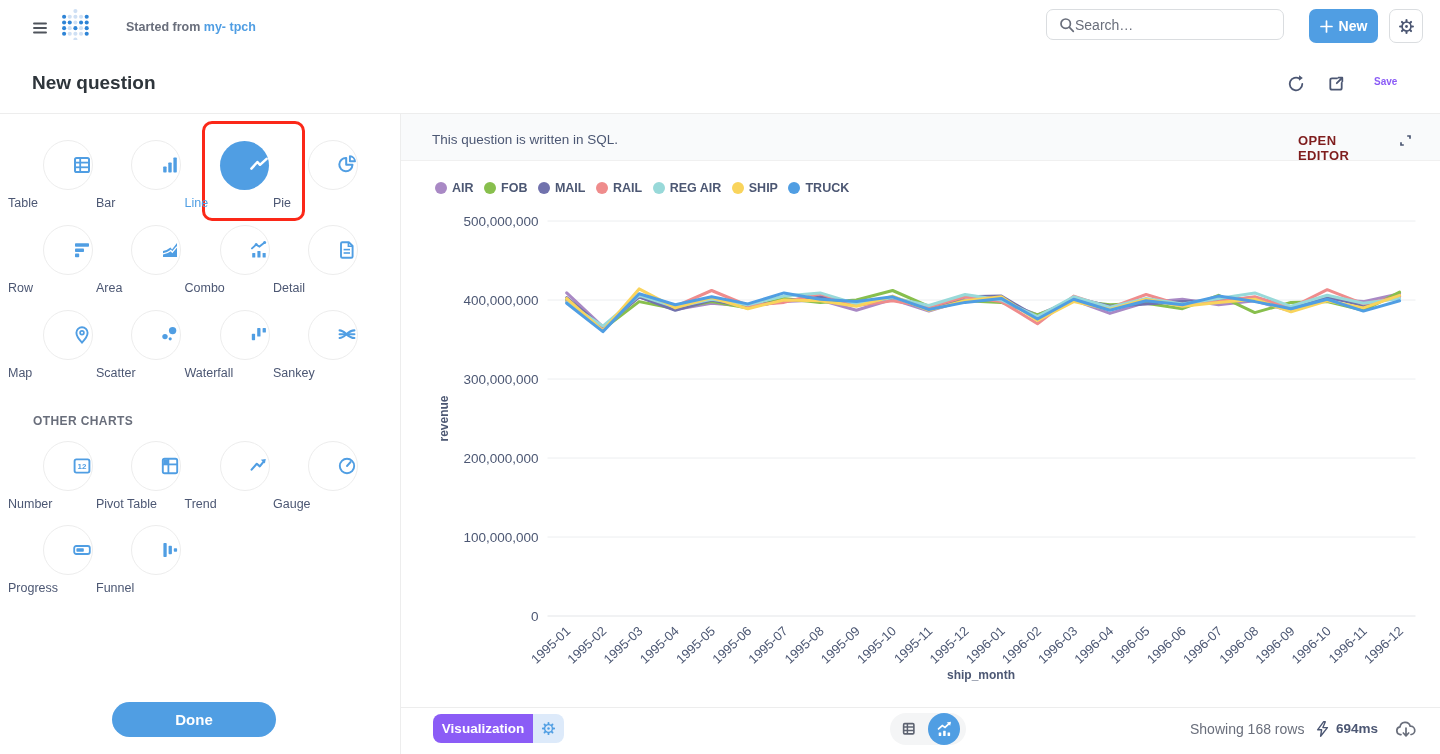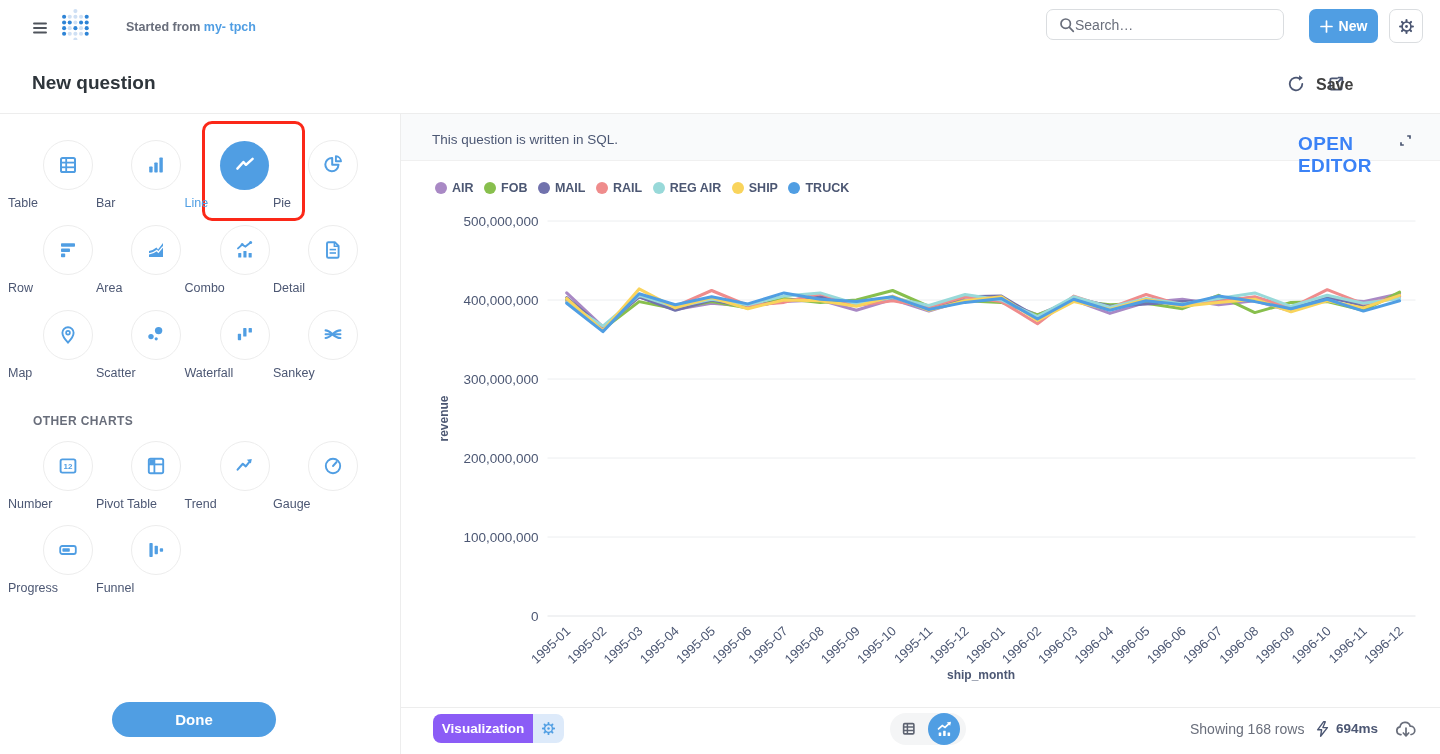--- a/index.html
+++ b/index.html
@@ -1,18 +1,18 @@
 <!DOCTYPE html>
 <html><head><meta charset="utf-8"><style>
 * { margin:0; padding:0; box-sizing:border-box; }
 html,body { width:1440px; height:754px; background:#fff; font-family:"Liberation Sans",sans-serif; overflow:hidden; }
 #page { position:relative; width:1324px; height:754px; }
 .abs { position:absolute; }
 .cir { position:absolute; width:50px; height:50px; border-radius:50%; background:#fff; border:1px solid #ededed;
-        display:flex; align-items:center; justify-content:center; }
+        display:flex; align-items:center; justify-content:flex-end; }
 .cir.sel { width:49px; height:49px; background:#509EE3; border:none; }
 .clab { position:absolute; width:120px; font-size:12.5px; color:#4C5773; line-height:14px; }
 .selbox { position:absolute; left:202px; top:121px; width:103px; height:100px; border:3.5px solid #fb2818; border-radius:10px; }
 .litem { display:flex; align-items:center; font-size:12.5px; font-weight:bold; color:#4C5773; margin-right:10.5px; }
 .ldot { width:12px; height:12px; border-radius:50%; margin-right:5px; display:inline-block; }
 </style></head>
 <body>
 <div id="page">
 
 <div class="abs" style="left:33px;top:20px;"><svg width="14" height="12" viewBox="0 0 14 12">
@@ -83,21 +83,21 @@
 <div class="abs" style="left:32px;top:72px;font-size:19px;font-weight:bold;color:#2e353b;">New question</div>
 <div class="abs" style="left:1286px;top:74px;"><svg width="20" height="20" viewBox="0 0 20 20">
         <path d="M16.3 10 A 6.3 6.3 0 1 1 13.6 4.8" fill="none" stroke="#4C5773" stroke-width="1.8" stroke-linecap="round"></path>
         <path d="M13.1 1.3 L16.8 4.0 L13.0 6.7 Z" fill="#4C5773"></path>
       </svg></div>
 <div class="abs" style="left:1327px;top:75px;"><svg width="18" height="18" viewBox="0 0 18 18">
         <path d="M10 3.3 H5 Q3.3 3.3 3.3 5 V13 Q3.3 14.7 5 14.7 H13 Q14.7 14.7 14.7 13 V8" fill="none" stroke="#4C5773" stroke-width="1.8" stroke-linecap="round"></path>
         <path d="M9.8 8.2 L15 3" stroke="#4C5773" stroke-width="1.8" stroke-linecap="round"></path>
         <path d="M11.4 2.7 H15.3 V6.6" fill="none" stroke="#4C5773" stroke-width="1.8" stroke-linecap="round" stroke-linejoin="round"></path>
       </svg></div>
-<div class="abs" style="left:1316px;top:76px;font-size:16px;font-weight:bold;color:#404040">Save</div>
+<div class="abs" style="left:1374px;top:76px;font-size:10px;font-weight:bold;color:#8b5cf6">Save</div>
 <div class="abs" style="left:0;top:113px;width:1440px;height:1px;background:#ededed;"></div>
 
 <div class="abs" style="left:400px;top:113px;width:1px;height:641px;background:#ededed;"></div>
 <div class="cir" style="left:43.0px;top:140.0px">
       <svg width="20" height="20" viewBox="0 0 20 20">
         <rect x="3" y="3" width="14" height="14" rx="1.6" fill="none" stroke="#509EE3" stroke-width="2"></rect>
         <line x1="8.2" y1="3" x2="8.2" y2="17" stroke="#509EE3" stroke-width="1.8"></line>
         <line x1="3" y1="7.6" x2="17" y2="7.6" stroke="#509EE3" stroke-width="1.8"></line>
         <line x1="3" y1="12.3" x2="17" y2="12.3" stroke="#509EE3" stroke-width="1.8"></line>
       </svg>
@@ -234,21 +234,21 @@
         <rect x="8.6" y="5.8" width="3.3" height="8.4" rx="0.8" fill="#509EE3"></rect>
         <rect x="13.8" y="8.2" width="3.3" height="3.6" rx="0.8" fill="#509EE3"></rect>
       </svg>
     </div>
 <div class="clab" style="left:96.0px;top:581.0px">Funnel</div>
 <div class="abs" style="left:33px;top:414px;font-size:12px;font-weight:bold;letter-spacing:0.4px;color:#696E7B">OTHER CHARTS</div>
 <div class="abs" style="left:112px;top:702px;width:164px;height:35px;background:#509EE3;border-radius:18px;display:flex;align-items:center;justify-content:center;font-size:15px;font-weight:bold;color:#fff;">Done</div>
 
 <div class="abs" style="left:401px;top:114px;width:1039px;height:47px;background:#f9fafb;border-bottom:1px solid #f0f0f0;"></div>
 <div class="abs" style="left:432px;top:132px;font-size:13.5px;color:#4C5773">This question is written in SQL.</div>
-<div class="abs" style="left:1298px;top:133px;font-size:19px;font-weight:bold;letter-spacing:0.4px;color:#3b82f6">OPEN EDITOR</div>
+<div class="abs" style="left:1298px;top:133px;font-size:13px;font-weight:bold;letter-spacing:0.4px;color:#7f1d1d">OPEN EDITOR</div>
 <div class="abs" style="left:1398px;top:133px;"><svg width="15" height="15" viewBox="0 0 15 15">
         <g stroke="#4C5773" stroke-width="1.7" fill="none">
           <path d="M3 9.2 V12 H5.8"></path>
           <path d="M9.2 3 H12 V5.8"></path>
         </g>
       </svg></div>
 
 <div class="abs" style="left:435px;top:181px;display:flex;">
       <div class="litem"><span class="ldot" style="background:#A989C5"></span>AIR</div>
 <div class="litem"><span class="ldot" style="background:#88BF4D"></span>FOB</div>

